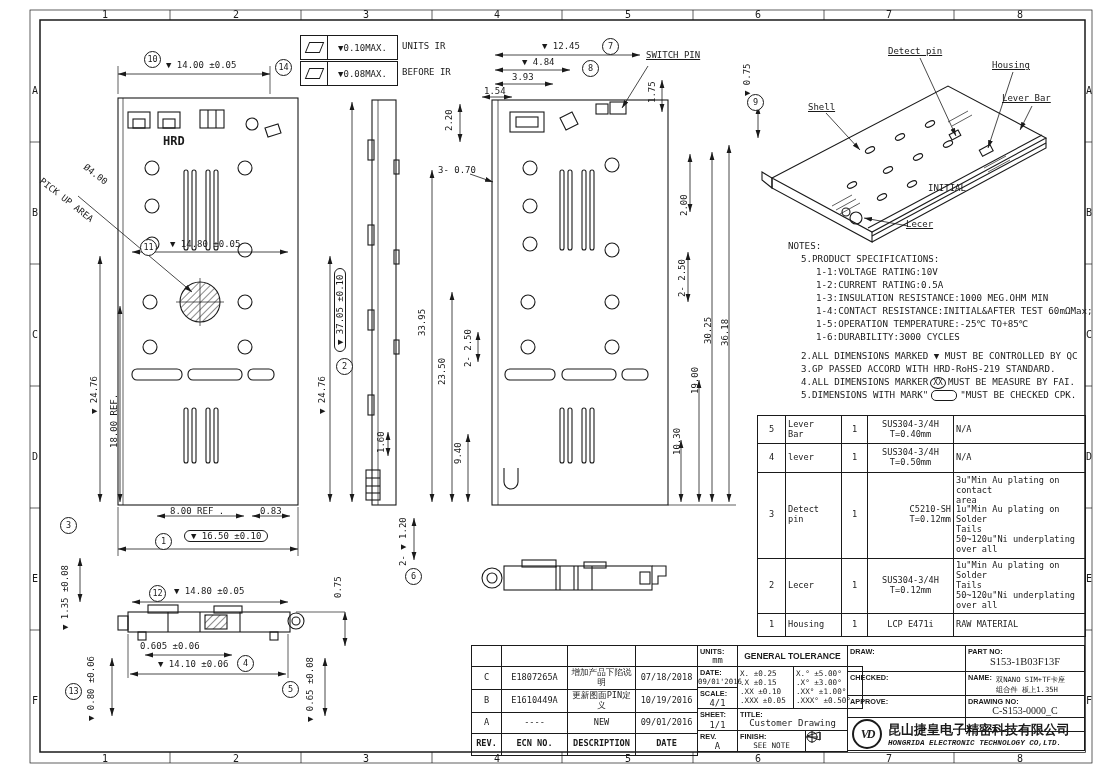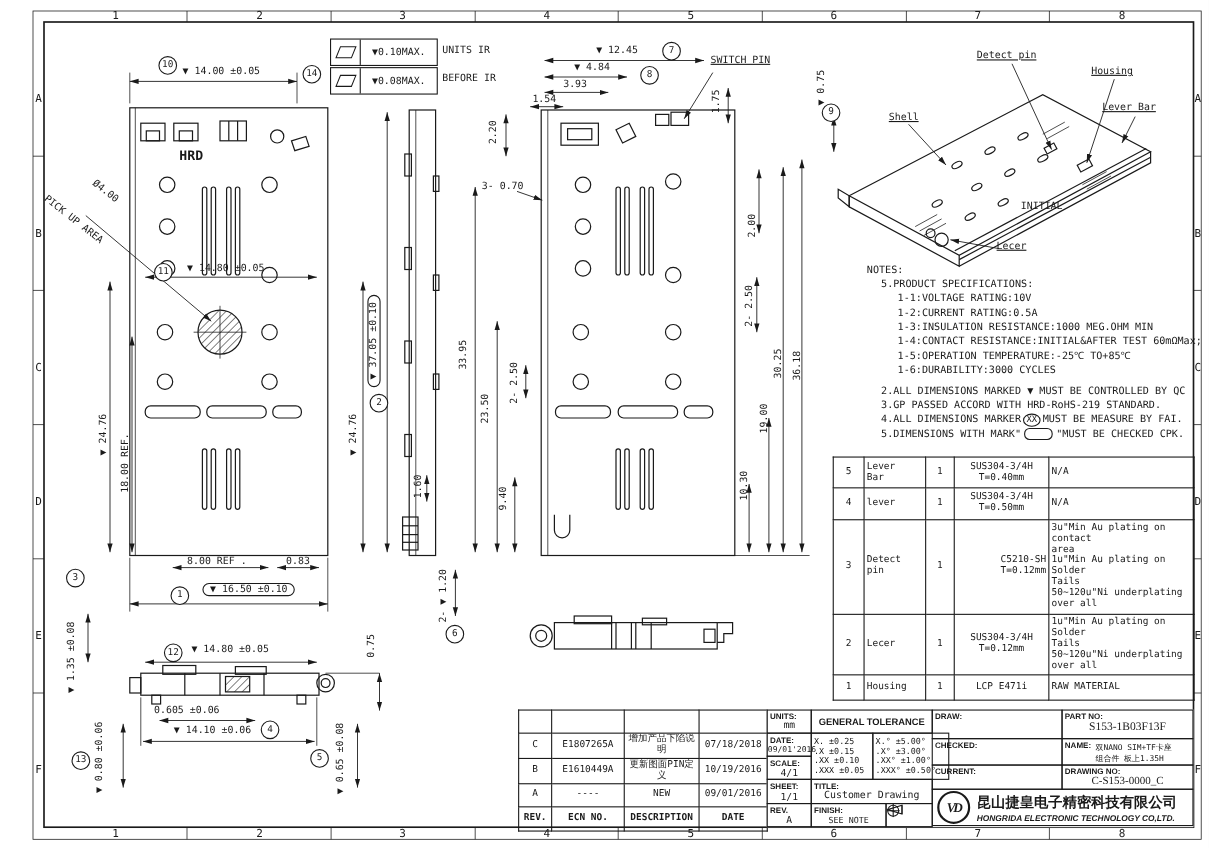--- a/index.html
+++ b/index.html
@@ -568,37 +568,37 @@
           <line x1="14" y1="1" x2="14" y2="9" stroke="#1a1a1a"></line>
         </svg>
  </div>
  <div class="cell" style="left:150px;top:0;width:119px;height:27px">
    <span class="clab">DRAW:</span>
  </div>
  <div class="cell" style="left:150px;top:26px;width:119px;height:25px">
    <span class="clab">CHECKED:</span>
  </div>
  <div class="cell" style="left:150px;top:50px;width:119px;height:23px">
-   <span class="clab">CURRENT:</span>
+   <span class="clab">APPROVE:</span>
  </div>
  <div class="cell" style="left:268px;top:0;width:120px;height:27px">
    <span class="clab">PART NO:</span>
    <span class="cval" style="top:10px;font-size:10.5px;font-family:'Liberation Serif',serif">S153-1B03F13F</span>
  </div>
  <div class="cell" style="left:268px;top:26px;width:120px;height:25px">
    <span class="clab">NAME:</span>
    <span class="cval pre" style="top:3px;left:30px;right:2px;font-size:7.2px;text-align:left">双NANO SIM+TF卡座
 组合件 板上1.35H</span>
  </div>
- <div class="cell" style="left:268px;top:50px;width:120px;height:23px">
+ <div class="cell" style="left:268px;top:50px;width:120px;height:37px">
    <span class="clab">DRAWING NO:</span>
    <span class="cval" style="top:9px;font-size:10px;font-family:'Liberation Serif',serif">C-S153-0000_C</span>
  </div>
  <div class="cell" style="left:150px;top:72px;width:238px;height:31px;display:flex;align-items:center;gap:6px;padding:16px 4px">
    <span class="logo">VD</span>
    <span style="display:flex;flex-direction:column;min-width:0">
      <span style="font-size:13px;font-weight:bold;white-space:nowrap">昆山捷皇电子精密科技有限公司</span>
-     <span style="font-size:7.6px;font-weight:bold;font-style:italic;white-space:nowrap;font-family:Liberation Sans, sans-serif">HONGRIDA ELECTRONIC TECHNOLOGY CO,LTD.</span>
+     <span style="font-size:7.6px;font-weight:bold;font-style:italic;white-space:nowrap;font-family:Liberation Mono, monospace">HONGRIDA ELECTRONIC TECHNOLOGY CO,LTD.</span>
    </span>
  </div>
 </div>
 
 </div>
 
 </body></html>

